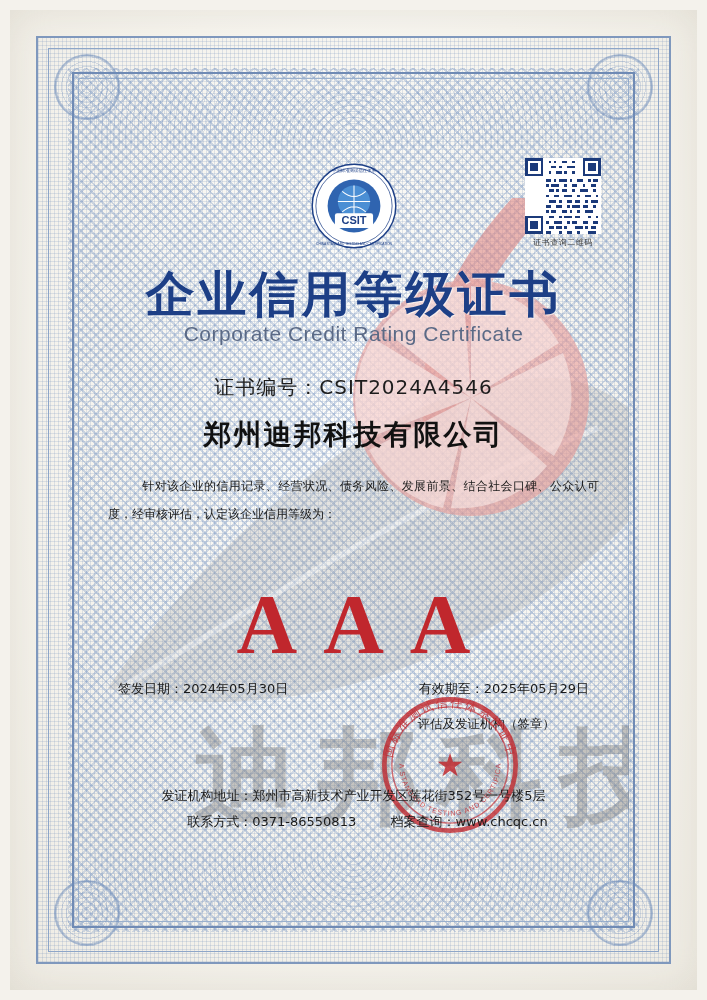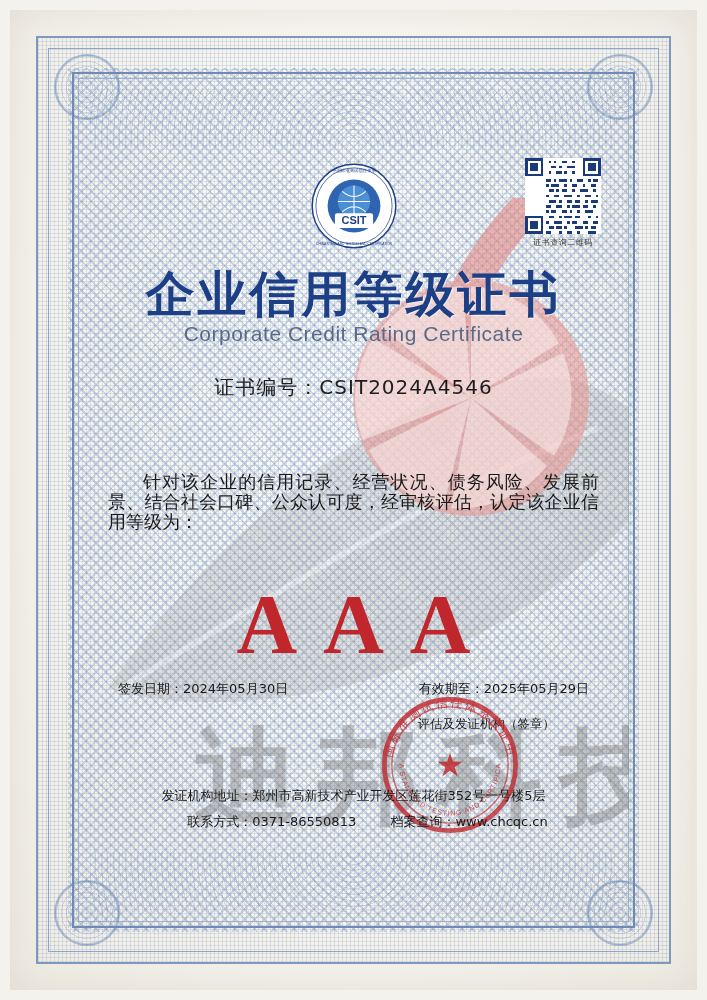--- a/index.html
+++ b/index.html
@@ -205,22 +205,22 @@
     color: #111111;
     letter-spacing: 2px;
     font-family: "DejaVu Sans", sans-serif;
   }
 
   .body-text {
     position: absolute;
     top: 382px;
     left: 18px;
     right: 18px;
-    font-size: 18px;
-    line-height: 20px;
+    font-size: 12px;
+    line-height: 28px;
     color: #1a1a1a;
     font-family: "DejaVu Sans", sans-serif;
     text-align: justify;
   }
   .body-text .indent { display: inline-block; width: 34px; }
 
   .grade {
     position: absolute;
     top: 486px;
     left: 0; right: 0;
@@ -427,20 +427,21 @@
           </g>
         </svg>
         <div class="qr-caption">证书查询二维码</div>
       </div>
 
       <div class="title-cn">企业信用等级证书</div>
       <div class="title-en">Corporate Credit Rating Certificate</div>
 
       <div class="cert-no">证书编号：CSIT2024A4546</div>
 
+      <div class="company">郑州迪邦科技有限公司</div>
 
       <div class="body-text"><span class="indent"></span><span>针对该企业的信用记录、经营状况、债务风险、发展前景、结合社会口碑、公众认可度，经审核评估，认定该企业信用等级为：</span></div>
 
       <div class="grade">AAA</div>
 
       <div class="dates">
         <span>签发日期：2024年05月30日</span>
         <span>有效期至：2025年05月29日</span>
       </div>
 

